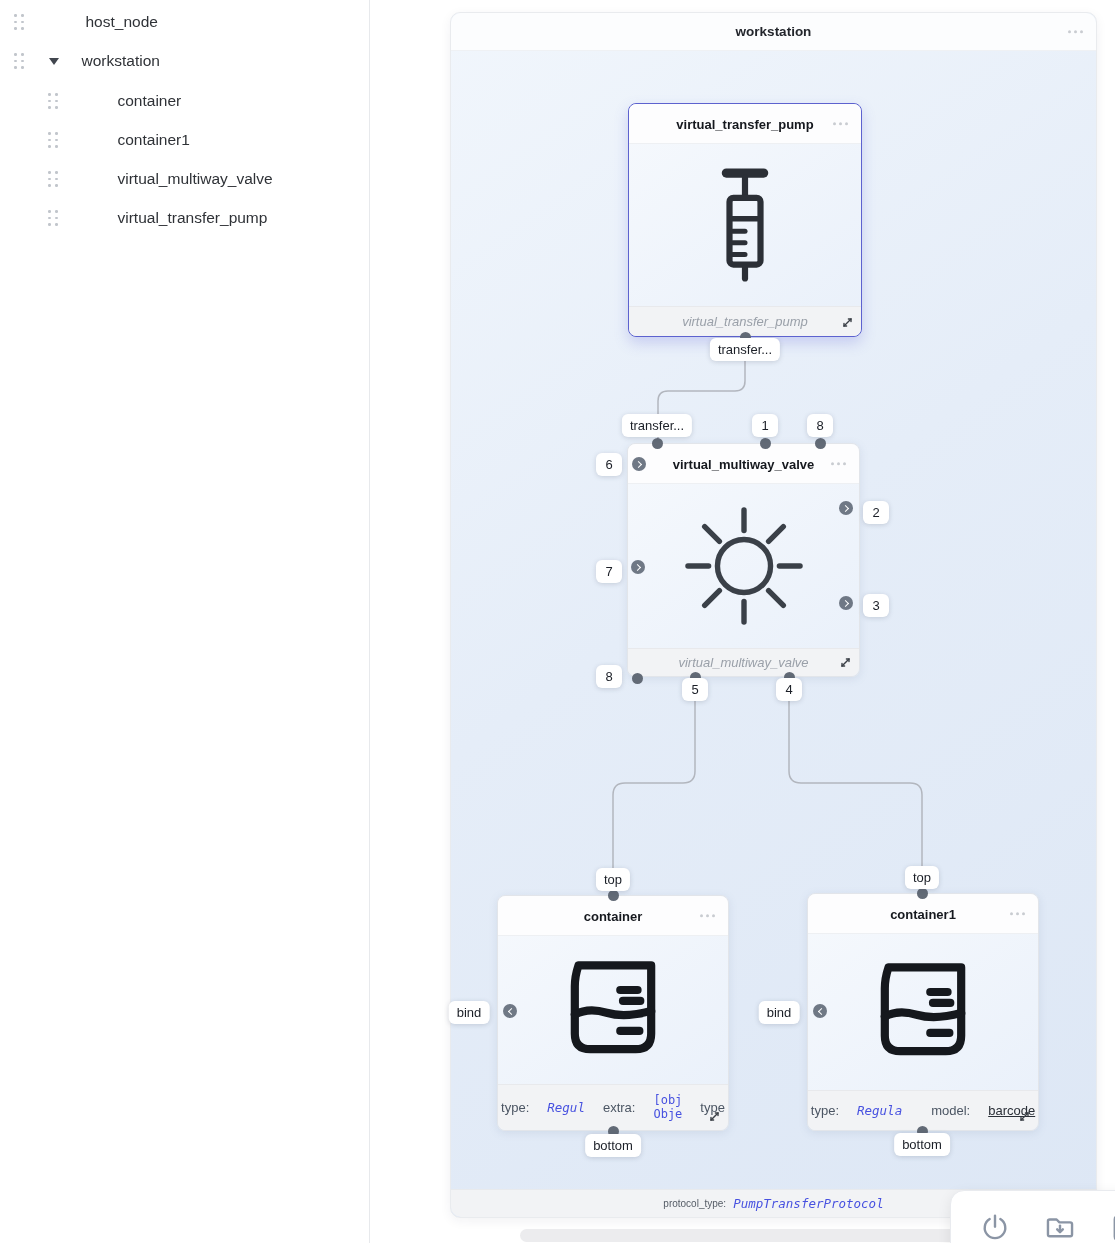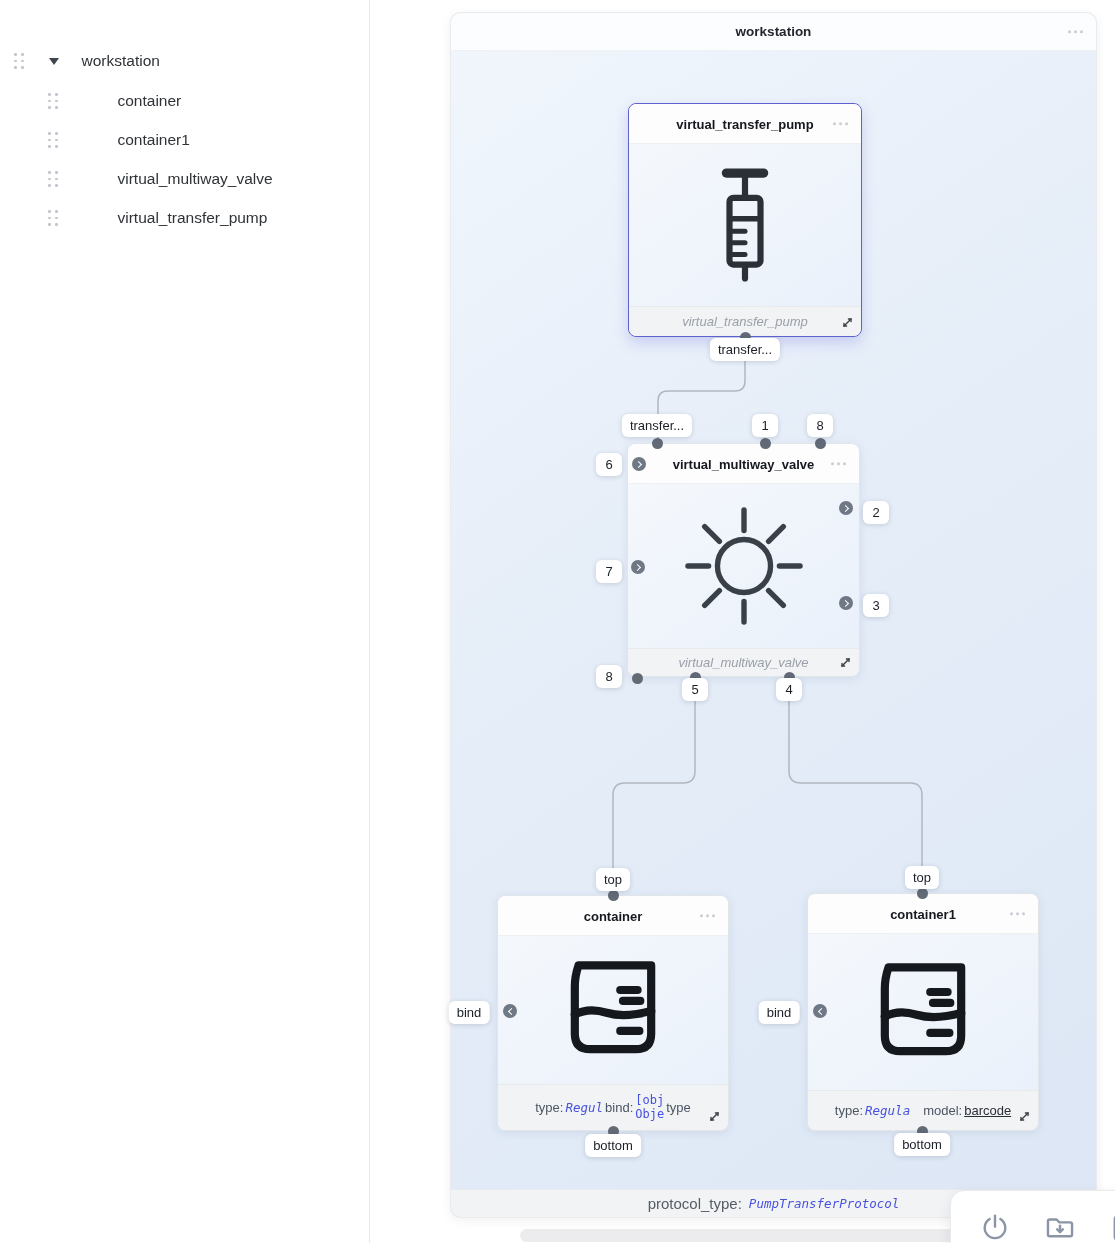--- a/index.html
+++ b/index.html
@@ -23,21 +23,21 @@
   .panel { position:absolute; left:450px; top:12px; width:647px; height:1206px;
     border:1px solid #e9ebee; border-radius:10px; background:linear-gradient(145deg,#f1f6fc 0%,#e5edf8 45%,#dde7f5 100%);
     box-shadow:0 3px 12px rgba(30,40,70,.06); z-index:1; }
   .panel-header { position:absolute; left:0; top:0; right:0; height:38px; background:#fcfdfe;
     border-bottom:1px solid #eff1f4; border-radius:10px 10px 0 0; display:flex;
     align-items:center; justify-content:center; }
   .panel-title { font-size:13.5px; font-weight:bold; color:#23262c; }
   .panel-footer { position:absolute; left:0; bottom:0; right:0; height:28px; background:#f2f3f5;
     border-top:1px solid #e8eaed; border-radius:0 0 10px 10px; display:flex;
     align-items:center; justify-content:center; gap:7px; }
-  .proto-label { font-size:15px; color:#555c66; }
+  .proto-label { font-size:10px; color:#555c66; }
   .mono-blue { font-family:"DejaVu Sans Mono", monospace; font-size:12.5px; color:#4751e0;font-style:italic; }
 
   .more { display:flex; gap:2.5px; position:absolute; right:13px; top:50%;
     transform:translateY(-50%); cursor:pointer; }
   .more i { width:3.5px; height:3.5px; border-radius:50%; background:#c9ccd1; }
 
   
   .node { position:absolute; border-radius:8px; background:linear-gradient(145deg,#f6f9fd,#e9f0fa);
     border:1px solid #e2e5ea; box-shadow:0 2px 8px rgba(110,125,160,.15); z-index:3; }
   .node.selected { border:1.5px solid #5d62cf; box-shadow:0 6px 14px rgba(100,105,220,.25); }
@@ -59,21 +59,21 @@
     z-index:5; cursor:crosshair; display:flex; align-items:center; justify-content:center; }
   .ahandle::after { content:''; width:4px; height:4px; border-top:1.6px solid #fff;
     border-right:1.6px solid #fff; }
   .ahandle.right::after { transform:rotate(45deg); margin-left:-2px; }
   .ahandle.left::after  { transform:rotate(-135deg); margin-right:-2px; }
   .plabel { position:absolute; background:#fff; border-radius:6px; padding:4px 8px;
     font-size:13px; color:#1b1f27; box-shadow:0 1px 5px rgba(60,70,90,.2);
     white-space:nowrap; z-index:6; transform:translateX(-50%); text-align:center; }
 
   
-  .fields { display:flex; align-items:center; justify-content:center; gap:2px; overflow:hidden; }
+  .fields { display:flex; align-items:center; justify-content:center; gap:18px; overflow:hidden; }
   .flabel { font-size:13px; color:#4b5563; white-space:nowrap; }
   .fval2 { font-family:"DejaVu Sans Mono", monospace; font-size:12px; color:#4751e0;
     line-height:1.15; white-space:nowrap; }
 
   .edges { position:absolute; left:0; top:0; z-index:2; pointer-events:none; }
 
   
   .h-scroll { position:absolute; left:520px; top:1229px; width:600px; height:13px;
     background:#ececee; border-radius:7px; z-index:2; }
   .toolbar { position:absolute; left:950px; top:1190px; width:200px; height:75px;
@@ -81,20 +81,31 @@
     box-shadow:0 4px 14px rgba(0,0,0,.08); z-index:7; display:flex;
     align-items:center; gap:32px; padding-left:28px; }
   .tb-icon { cursor:pointer; display:flex; }
 </style>
 </head>
 <body>
 
 <div id="app">
 
   <div class="sidebar">
+    <div class="tree-row" style="left:0;top:7px;width:370px;">
+      <span class="grip" style="margin-left:14px;">
+          <i></i>
+          <i></i>
+          <i></i>
+          <i></i>
+          <i></i>
+          <i></i>
+        </span>
+      <span style="margin-left:62px;">host_node</span>
+    </div>
     <div class="tree-row" style="left:0;top:46px;width:370px;">
       <span class="grip" style="margin-left:14px;">
           <i></i>
           <i></i>
           <i></i>
           <i></i>
           <i></i>
           <i></i>
         </span>
       <span class="caret-down" style="margin-left:25px;"></span>
@@ -260,21 +271,21 @@
           <path d="M13 61 Q28 53 48 59 T 97 57"></path>
           <path d="M63 34 H82"></path>
             <path d="M66 46 H85"></path>
             <path d="M63 79 H84"></path>
         </g>
       </svg>
     </div>
     <div class="node-footer fields" style="height:46px;padding:0 14px;">
       <span class="flabel">type:</span>
       <span class="mono-blue">Regul</span>
-      <span class="flabel">bind:</span>
+      <span class="flabel">extra:</span>
       <span class="fval2"><span>[obj</span><br><span>Obje</span></span>
       <span class="flabel">type</span>
       <svg class="resize-icon" width="13" height="13">
         <g fill="none" stroke="#3a3f46" stroke-width="1.4" stroke-linecap="round">
           <path d="M3 10 L10 3"></path>
             <path d="M3 7.4 V10 H5.6"></path>
             <path d="M10 5.6 V3 H7.4"></path>
         </g>
       </svg>
     </div>

